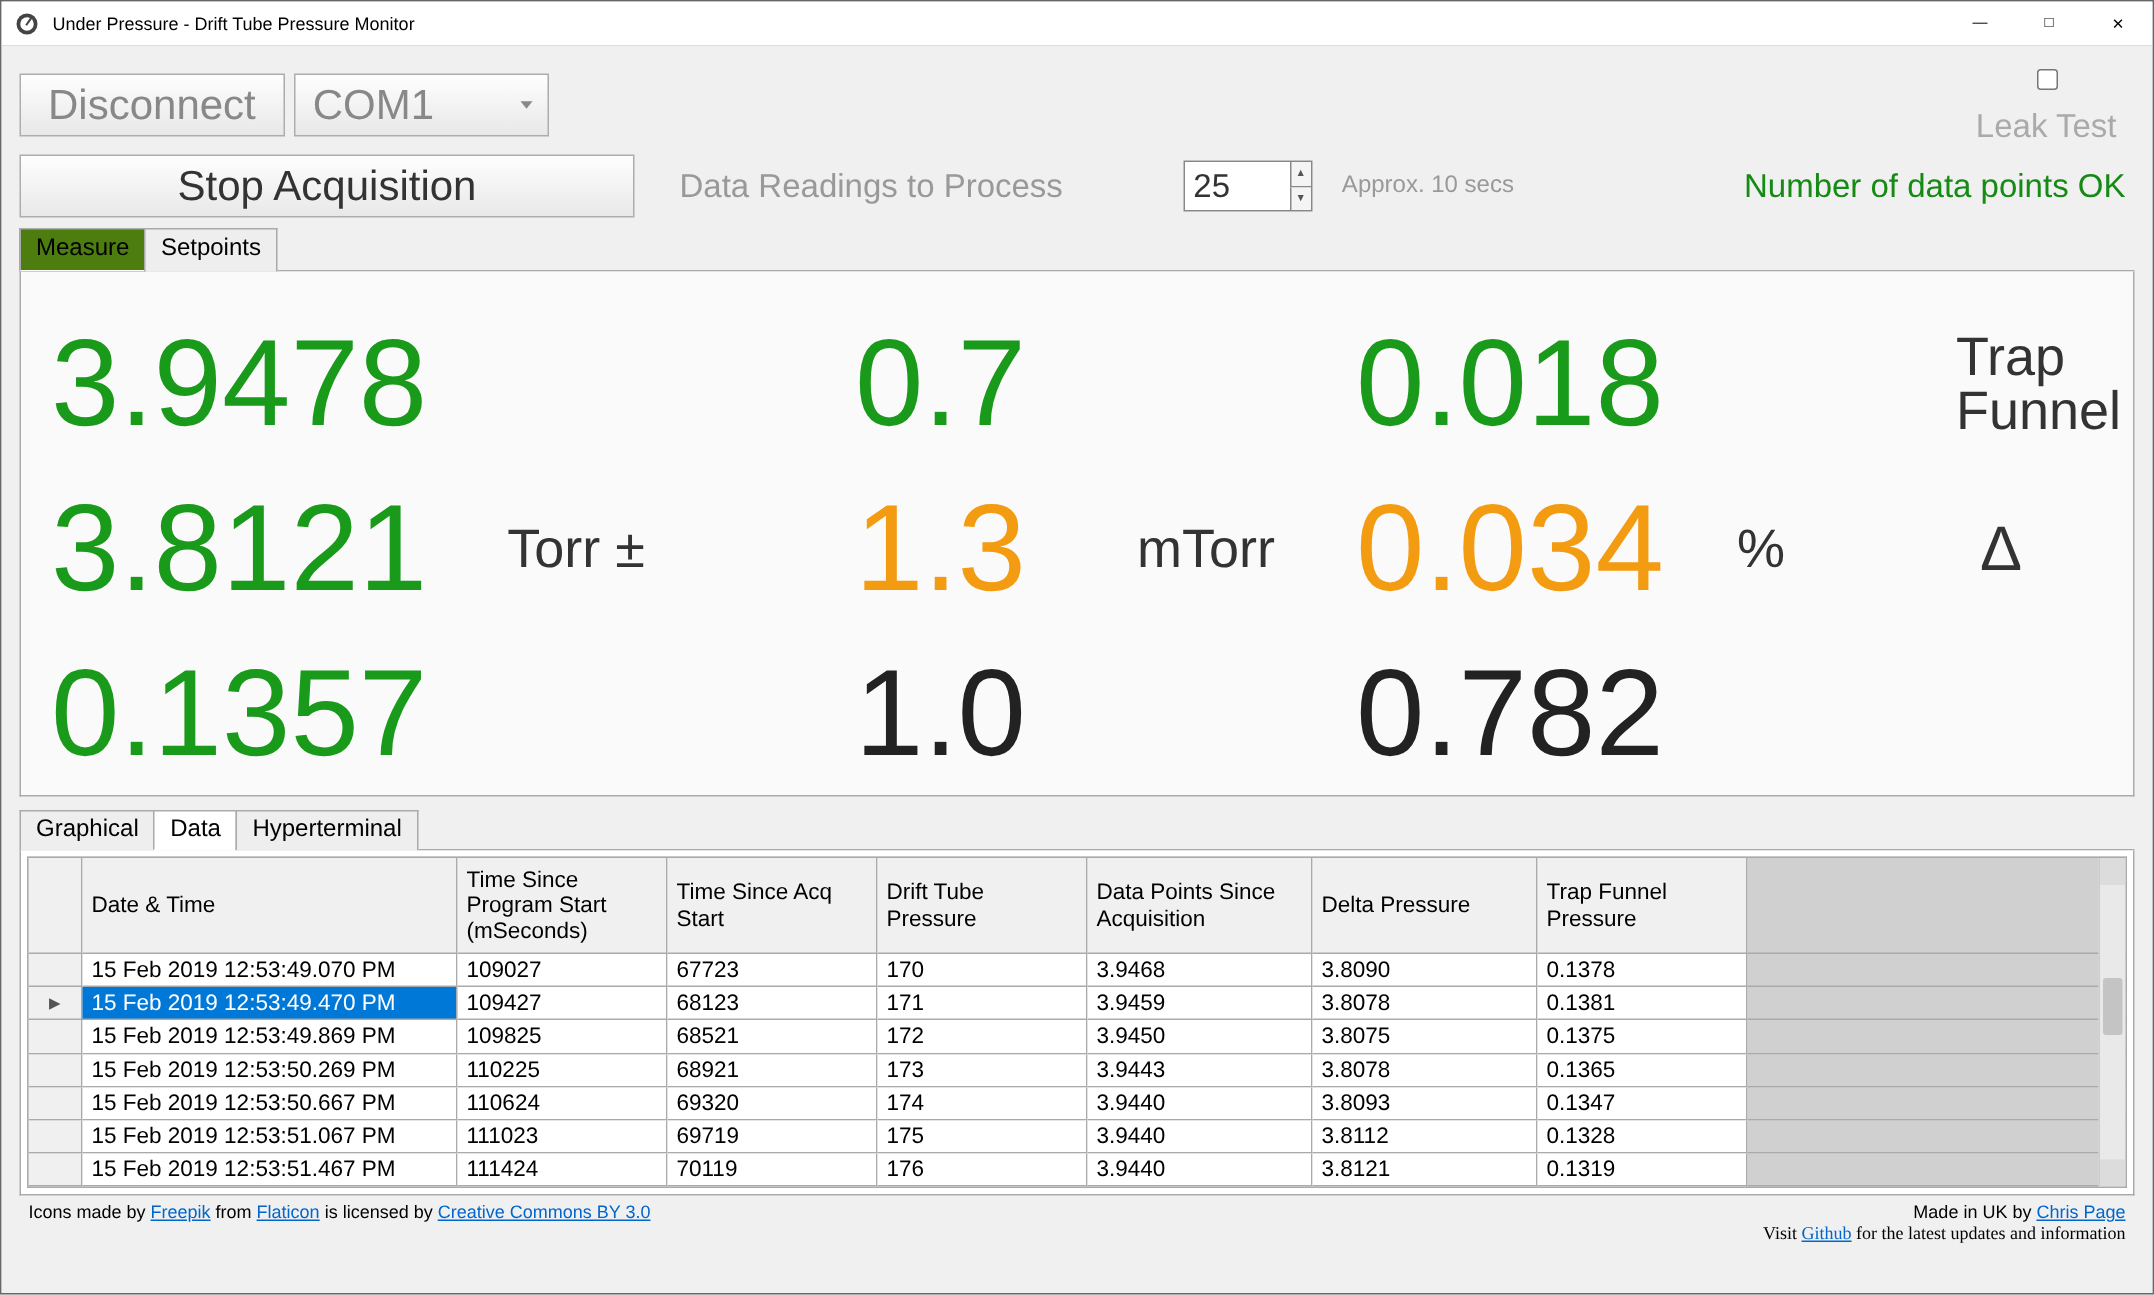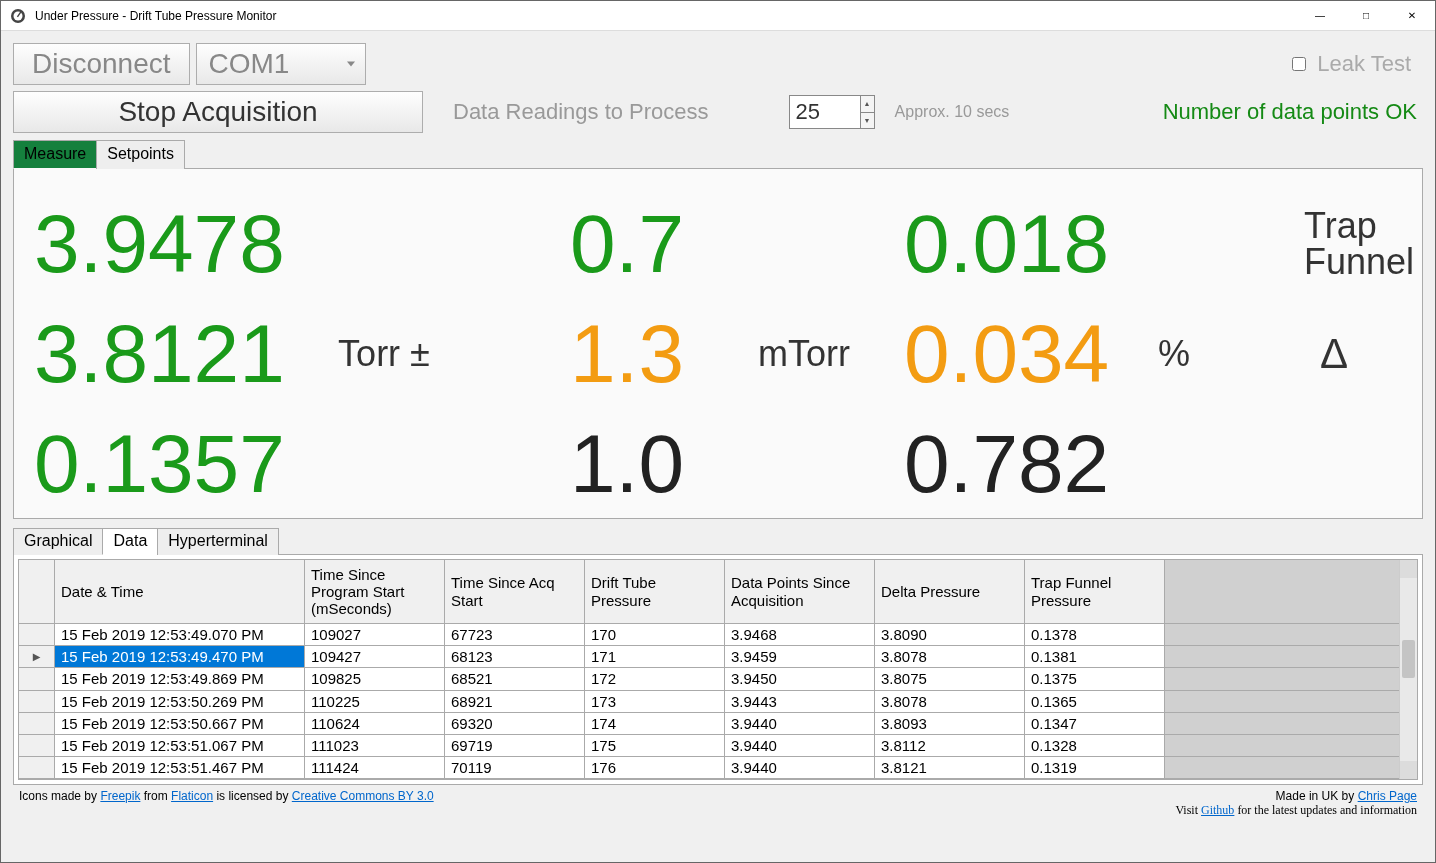--- a/index.html
+++ b/index.html
@@ -76,20 +76,21 @@
     border-top: 5px solid #888;
     transform: translateY(-50%);
   }
   .leak-wrap {
     margin-left: auto;
     display: flex; align-items: center;
     font-size: 22px;
     color: #aaa;
     gap: 8px;
     padding-right: 12px;
+    flex-direction: column;
   }
   .row2 {
     display: flex;
     align-items: center;
     margin-bottom: 6px;
   }
   .btn-stop {
     height: 42px;
     background: linear-gradient(#fefefe,#e8e8e8);
     border: 1px solid #adadad;
@@ -125,21 +126,21 @@
   .tab {
     padding: 4px 10px 5px;
     font-size:16px;
     background:#eee;
     border:1px solid #aaa;
     border-bottom:none;
     margin-right:-1px;
     position:relative;
     top:1px;
   }
-  .tab.active { background:#15803d; border-bottom:1px solid #fafafa; }
+  .tab.active { background:#4d7c0f; border-bottom:1px solid #fafafa; }
   .measure-panel {
     border:1px solid #aaa;
     border-top:none;
     background:#fafafa;
     height:350px;
     padding: 20px 20px 10px 20px;
   }
   .measure-grid {
     display:grid;
     grid-template-columns: 170px 360px 140px 200px 140px 260px 60px;

